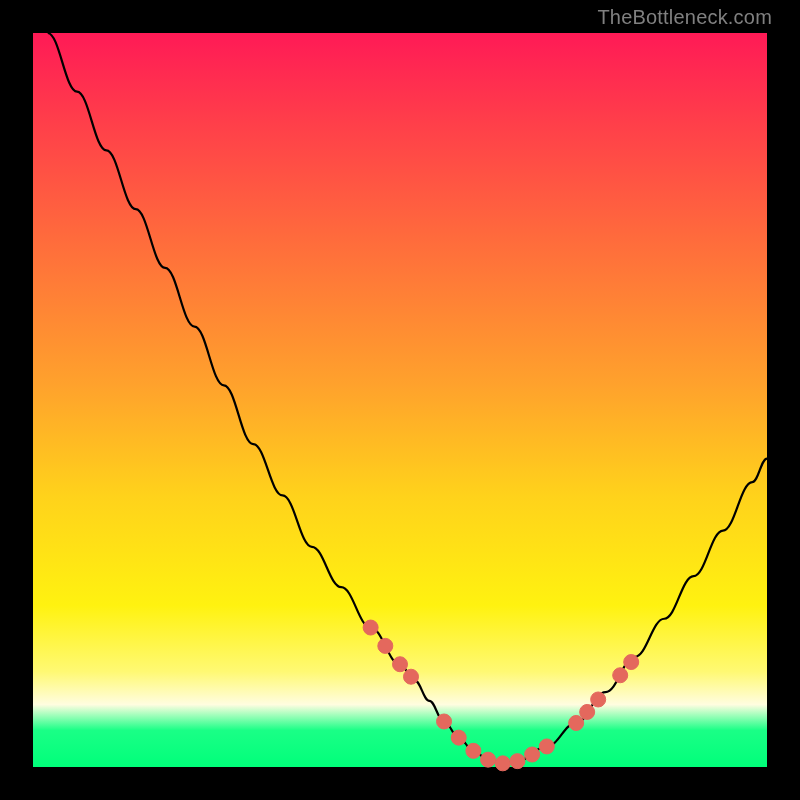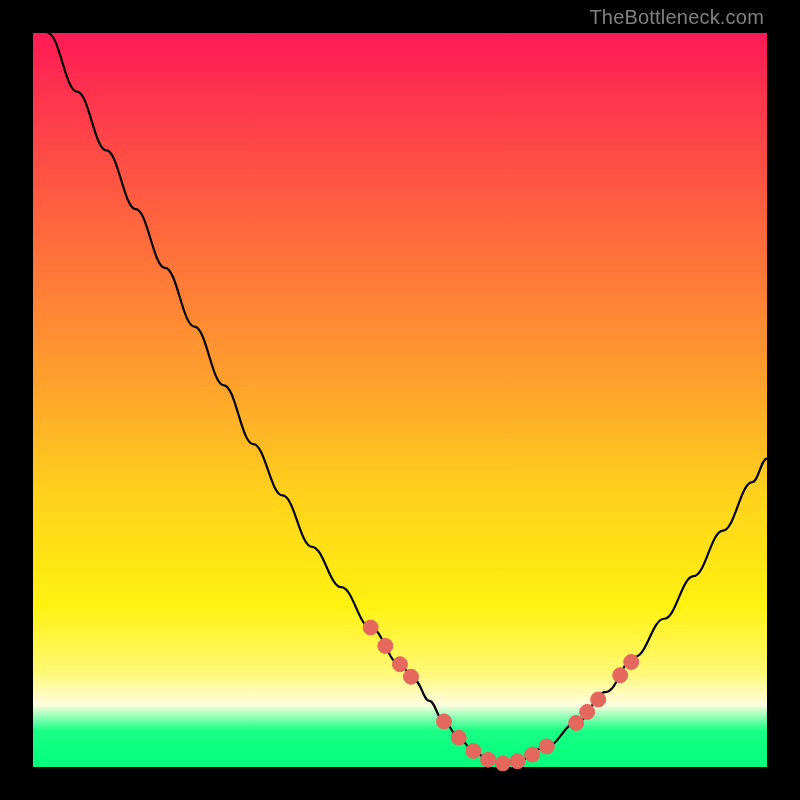--- a/index.html
+++ b/index.html
@@ -66,14 +66,14 @@
         <circle cx="517.44" cy="761.128" r="7.5" fill="#e4685d" stroke="#e4685d" stroke-width="1"></circle>
         <circle cx="532.1200000000001" cy="754.5219999999999" r="7.5" fill="#e4685d" stroke="#e4685d" stroke-width="1"></circle>
         <circle cx="546.8" cy="746.448" r="7.5" fill="#e4685d" stroke="#e4685d" stroke-width="1"></circle>
         <circle cx="576.16" cy="722.9599999999999" r="7.5" fill="#e4685d" stroke="#e4685d" stroke-width="1"></circle>
         <circle cx="587.17" cy="711.95" r="7.5" fill="#e4685d" stroke="#e4685d" stroke-width="1"></circle>
         <circle cx="598.1800000000001" cy="699.472" r="7.5" fill="#e4685d" stroke="#e4685d" stroke-width="1"></circle>
         <circle cx="620.2" cy="675.25" r="7.5" fill="#e4685d" stroke="#e4685d" stroke-width="1"></circle>
         <circle cx="631.2099999999999" cy="662.038" r="7.5" fill="#e4685d" stroke="#e4685d" stroke-width="1"></circle>
       </g>
   </svg>
-  <div class="watermark" style="right: 36px; top: 6px; color: rgb(128, 128, 128);">TheBottleneck.com</div>
+  <div class="watermark" style="right: 28px; top: 6px; color: rgb(128, 128, 128);">TheBottleneck.com</div>
 </div>
 
 </body></html>

